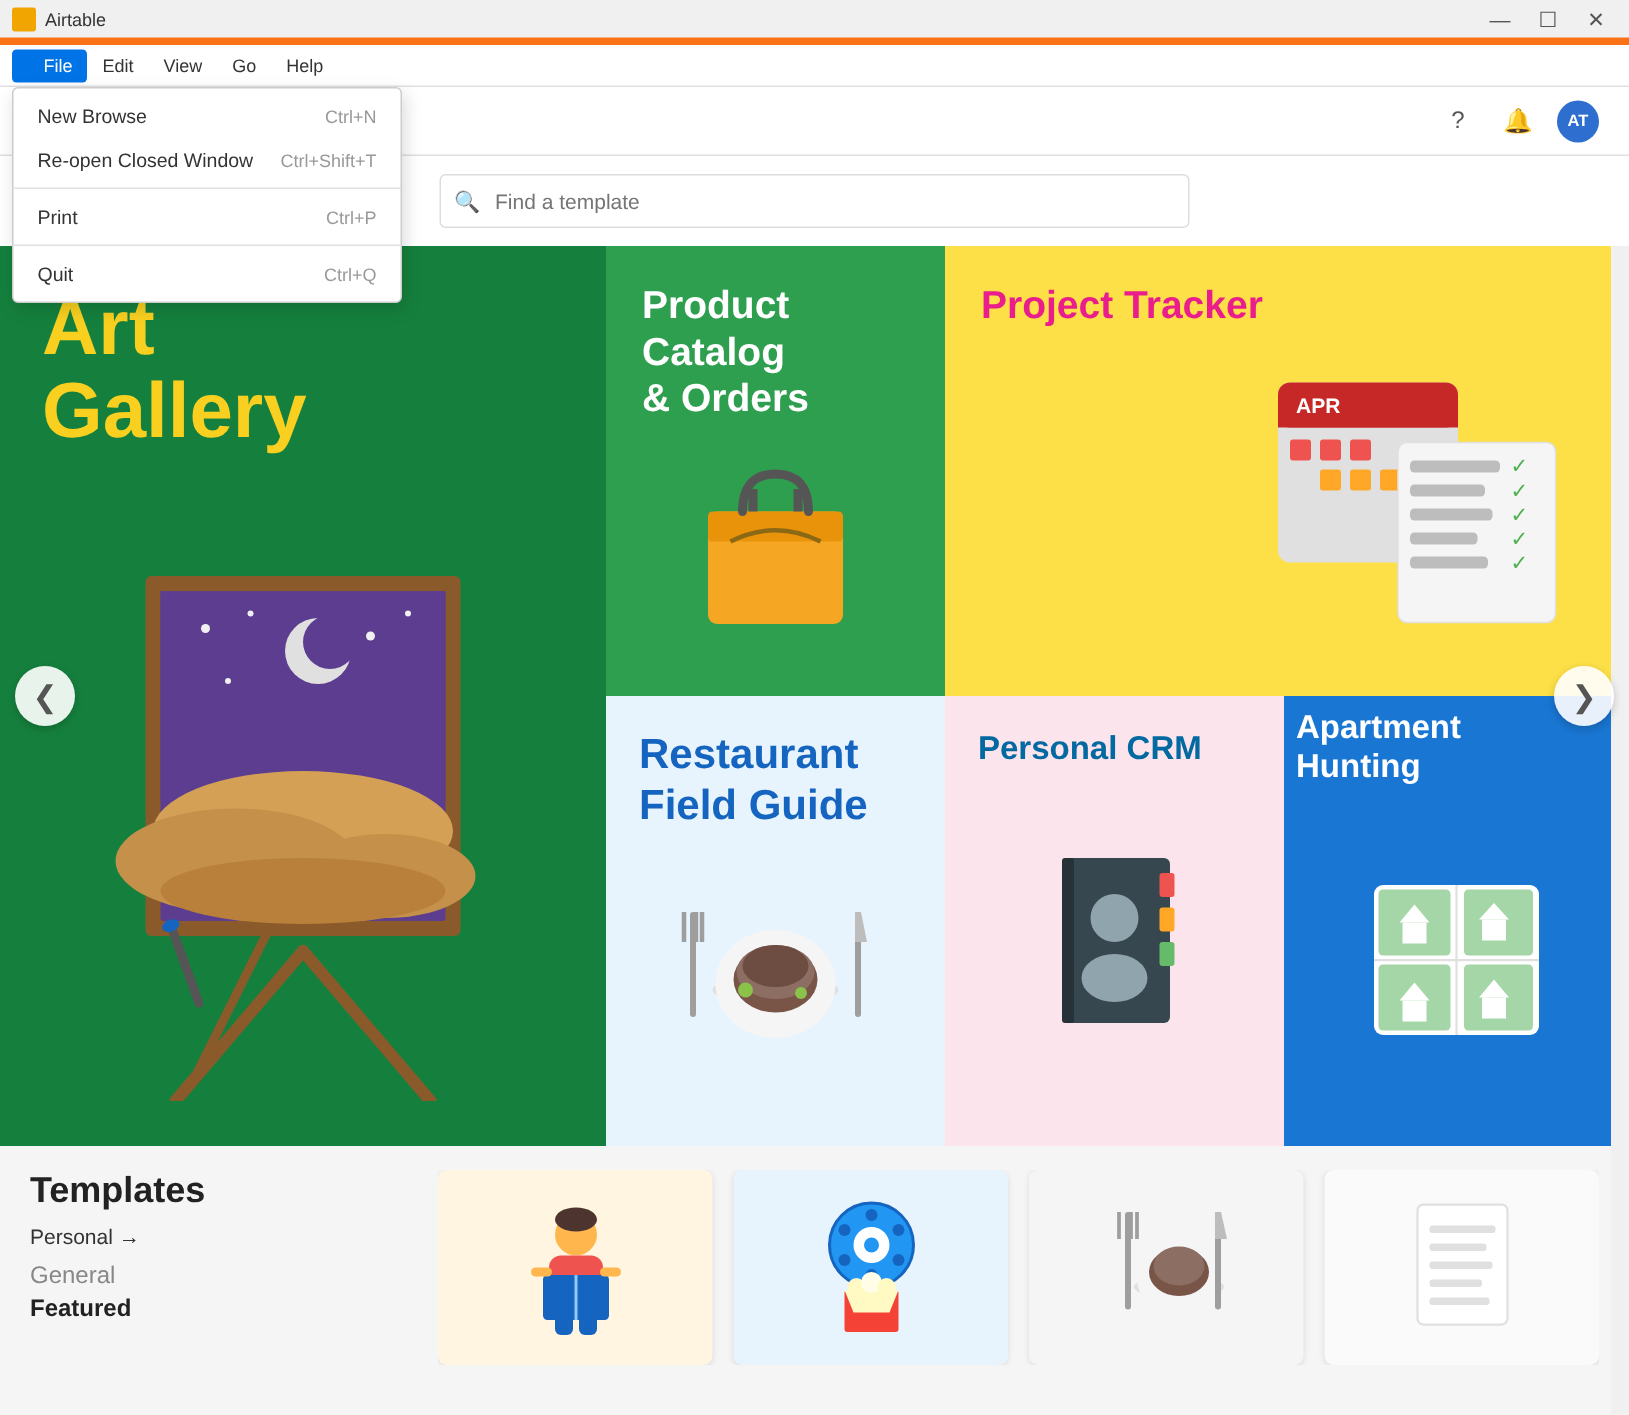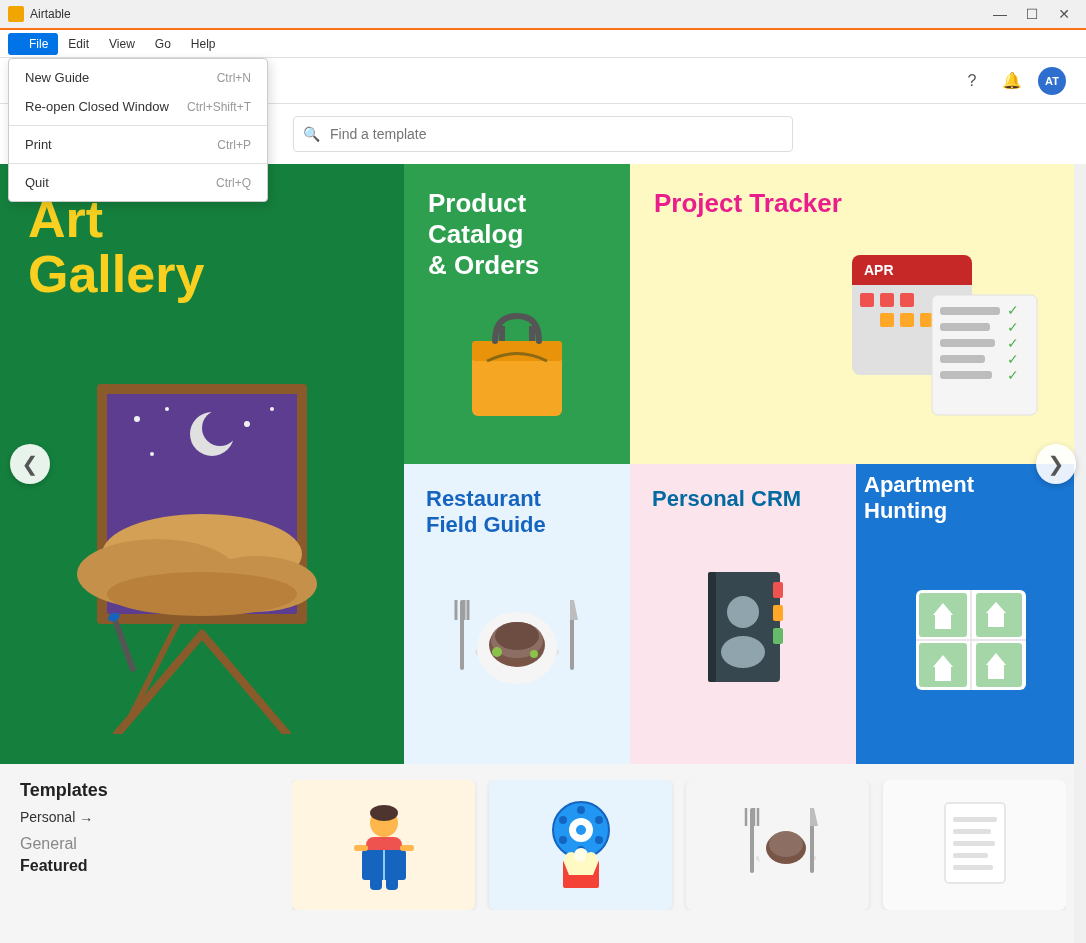--- a/index.html
+++ b/index.html
@@ -6,21 +6,21 @@
     body { font-family: 'Segoe UI', Arial, sans-serif; width: 1086px; height: 943px; overflow: hidden; background: #f5f5f5; position: relative; }
 
     
     .title-bar {
       height: 30px;
       background: #f0f0f0;
       display: flex;
       align-items: center;
       justify-content: space-between;
       padding: 0 8px;
-      border-bottom: 2px solid #f97316;
+      border-bottom: 5px solid #f97316;
       position: relative;
       z-index: 100;
     }
     .title-bar-left { display: flex; align-items: center; gap: 6px; font-size: 12px; color: #333; }
     .title-bar-icon { width: 16px; height: 16px; background: #f0a500; border-radius: 2px; display: flex; align-items: center; justify-content: center; }
     .title-bar-controls { display: flex; gap: 4px; }
     .title-btn { width: 28px; height: 28px; border: none; background: transparent; cursor: pointer; display: flex; align-items: center; justify-content: center; font-size: 14px; color: #555; }
 
     
     .menu-bar {
@@ -153,21 +153,21 @@
     .carousel-arrow.right { right: 10px; }
 
     
     .bottom-section {
       background: #f5f5f5;
       padding: 16px 20px;
       height: 237px;
       overflow: hidden;
     }
     .bottom-title {
-      font-size: 18px;
+      font-size: 24px;
       font-weight: 700;
       color: #222;
       margin-bottom: 8px;
     }
     .category-tabs { display: flex; gap: 16px; margin-bottom: 10px; }
     .category-tab { font-size: 14px; color: #333; cursor: pointer; font-weight: 500; }
     .template-thumb {
       width: 190px;
       height: 130px;
       background: #fff;
@@ -219,21 +219,21 @@
 <div class="menu-bar">
   <div class="menu-item active">File</div>
   <div class="menu-item">Edit</div>
   <div class="menu-item">View</div>
   <div class="menu-item">Go</div>
   <div class="menu-item">Help</div>
 </div>
 
 <div class="dropdown-menu">
   <div class="dropdown-item">
-    <span>New Guide</span>
+    <span>New Browse</span>
     <span class="shortcut">Ctrl+N</span>
   </div>
   <div class="dropdown-item">
     <span>Re-open Closed Window</span>
     <span class="shortcut">Ctrl+Shift+T</span>
   </div>
   <div class="dropdown-separator"></div>
   <div class="dropdown-item">
     <span>Print</span>
     <span class="shortcut">Ctrl+P</span>
@@ -316,21 +316,21 @@
           <rect x="15" y="45" width="90" height="20" rx="3" fill="#e8930a"></rect>
           <path d="M38 45 Q38 20 60 20 Q82 20 82 45" stroke="#555" stroke-width="6" fill="none" stroke-linecap="round"></path>
           <line x1="45" y1="30" x2="45" y2="45" stroke="#555" stroke-width="6"></line>
           <line x1="75" y1="30" x2="75" y2="45" stroke="#555" stroke-width="6"></line>
 
           <path d="M30 65 Q60 50 90 65" stroke="#8B6914" stroke-width="3" fill="none"></path>
         </svg>
       </div>
     </div>
 
-    <div style="background:#fef9c3;padding:24px;display:flex;flex-direction:column;overflow:hidden;cursor:pointer;grid-column:2/4;">
+    <div style="background:#fde047;padding:24px;display:flex;flex-direction:column;overflow:hidden;cursor:pointer;grid-column:2/4;">
       <div style="font-size:26px;font-weight:800;color:#e91e8c;line-height:1.2;">Project Tracker</div>
       <div style="flex:1;display:flex;align-items:center;justify-content:flex-end;padding-right:20px;">
 
         <svg width="200" height="190" viewBox="0 0 200 190">
 
           <rect x="10" y="20" width="120" height="120" rx="8" fill="#e0e0e0"></rect>
           <rect x="10" y="20" width="120" height="30" rx="8" fill="#c62828"></rect>
           <rect x="10" y="38" width="120" height="12" fill="#c62828"></rect>
           <text x="22" y="40" font-size="14" font-weight="bold" fill="white">APR</text>
 
@@ -357,21 +357,21 @@
           <text x="165" y="80" font-size="14" fill="#4caf50">✓</text>
           <text x="165" y="97" font-size="14" fill="#4caf50">✓</text>
           <text x="165" y="113" font-size="14" fill="#4caf50">✓</text>
           <text x="165" y="129" font-size="14" fill="#4caf50">✓</text>
           <text x="165" y="145" font-size="14" fill="#4caf50">✓</text>
         </svg>
       </div>
     </div>
 
     <div style="background:#e8f4fd;padding:22px;display:flex;flex-direction:column;overflow:hidden;cursor:pointer;">
-      <div style="font-size:22px;font-weight:800;color:#1565c0;line-height:1.2;">Restaurant<br>Field Guide</div>
+      <div style="font-size:28px;font-weight:800;color:#1565c0;line-height:1.2;">Restaurant<br>Field Guide</div>
       <div style="flex:1;display:flex;align-items:center;justify-content:center;">
 
         <svg width="150" height="100" viewBox="0 0 150 100">
 
           <rect x="18" y="10" width="4" height="70" rx="2" fill="#9e9e9e"></rect>
           <line x1="14" y1="10" x2="14" y2="30" stroke="#9e9e9e" stroke-width="3"></line>
           <line x1="22" y1="10" x2="22" y2="30" stroke="#9e9e9e" stroke-width="3"></line>
           <line x1="26" y1="10" x2="26" y2="30" stroke="#9e9e9e" stroke-width="3"></line>
 
           <ellipse cx="75" cy="62" rx="42" ry="10" fill="#e0e0e0"></ellipse>

